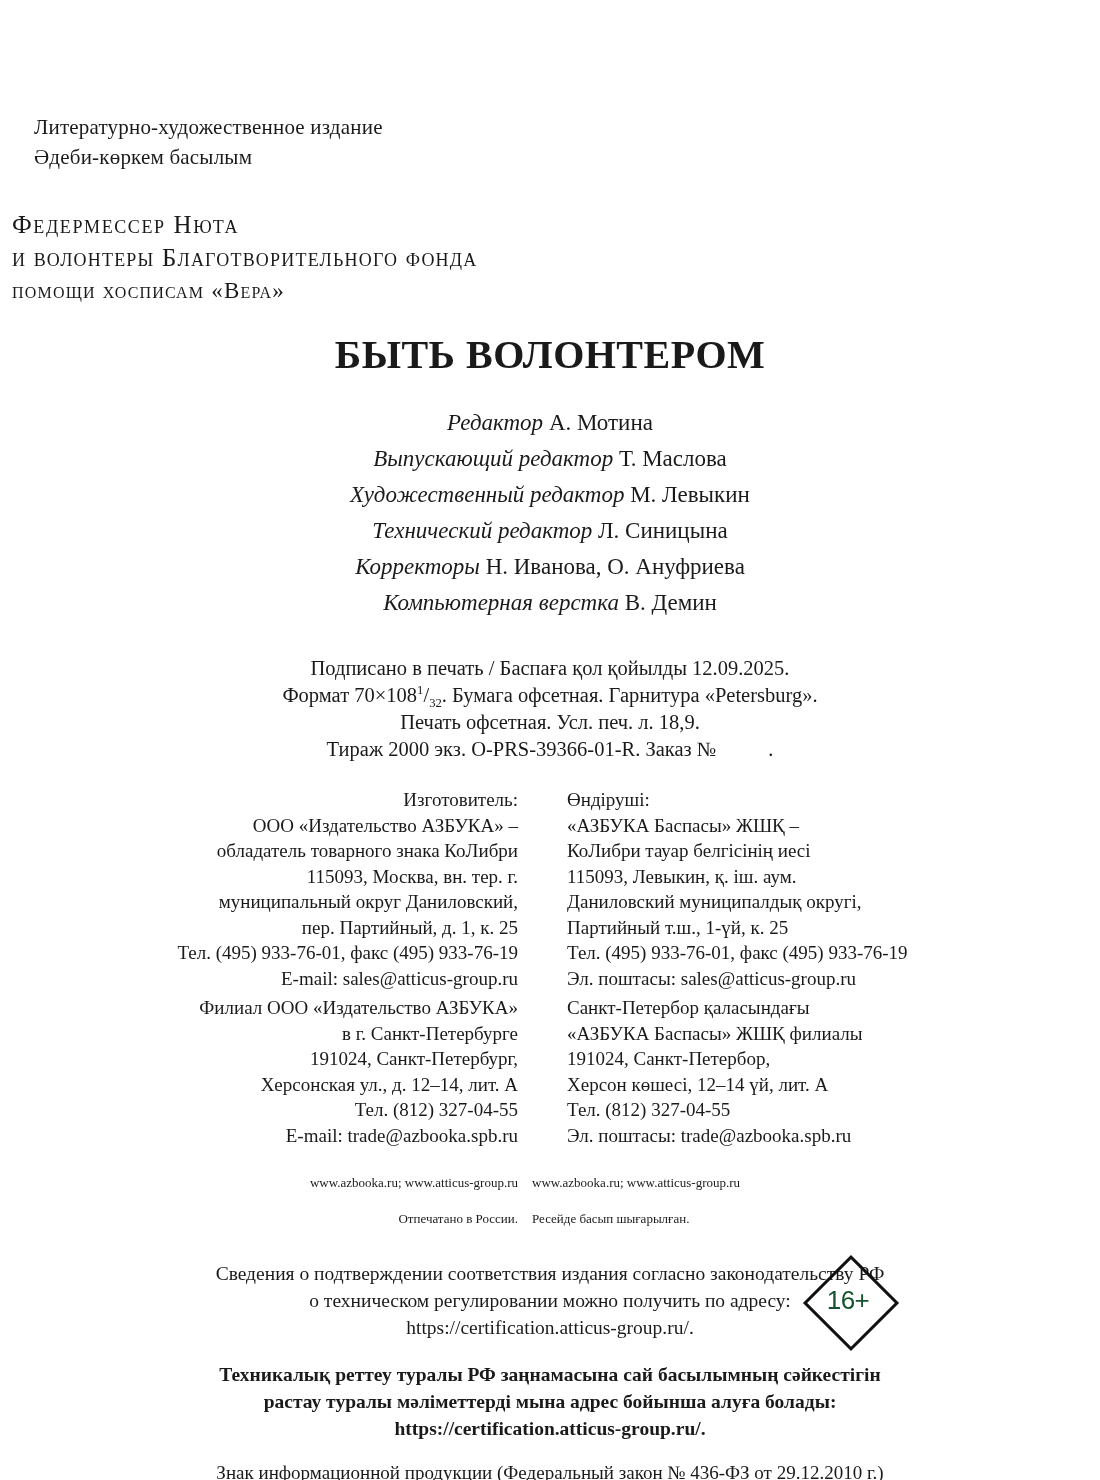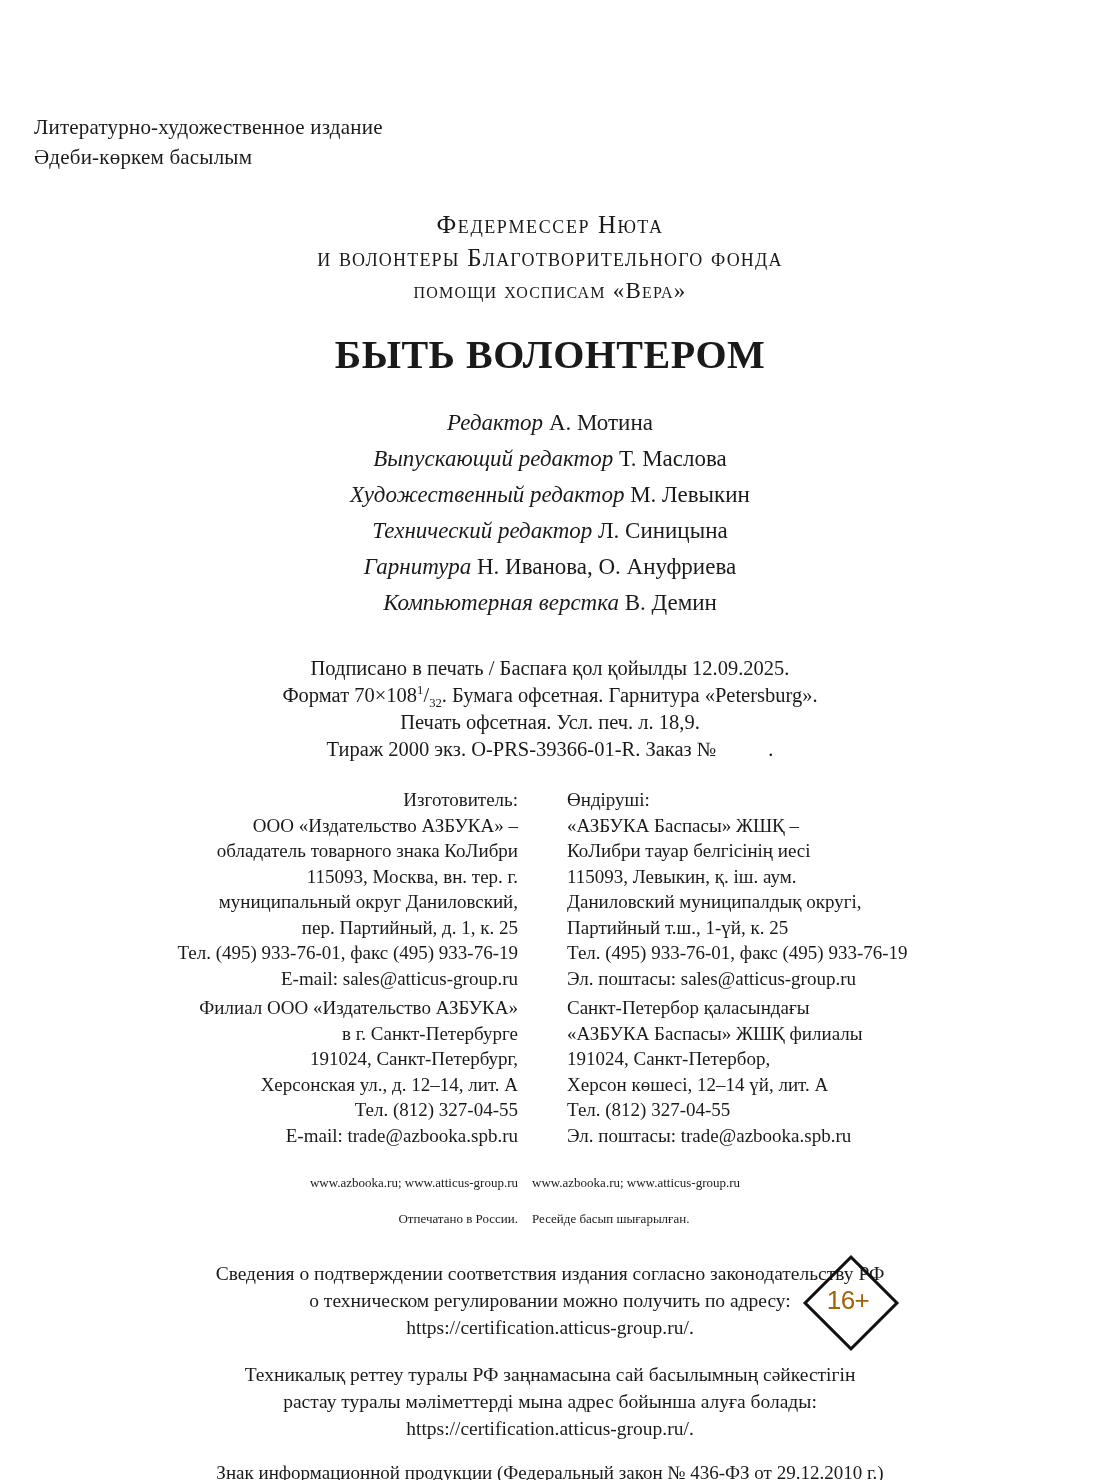--- a/index.html
+++ b/index.html
@@ -27,23 +27,23 @@
     text-align: left;
     margin-top: 112px;
     font-size: 21px;
     line-height: 30px;
     letter-spacing: 0.2px;
     padding-left: 34px;
   }
 
   
   .authors {
-    text-align: center;
     margin-top: 36px;
     line-height: 33px;
+    padding-left: 12px;
   }
   .authors .ln {
     display: block;
     font-variant: small-caps;
     letter-spacing: 1.2px;
   }
   .authors .ln1 { font-size: 25px; letter-spacing: 1.6px; }
   .authors .ln2 { font-size: 25px; }
   .authors .ln3 { font-size: 23px; }
 
@@ -121,21 +121,21 @@
 
   
   .certblock {
     text-align: center;
     margin-top: 28px;
     font-size: 19.5px;
     line-height: 27px;
   }
   .certblock .ln { display: block; white-space: nowrap; }
 
-  .certblock.kz { margin-top: 20px; }
+  .certblock.kz { margin-top: 20px; font-weight: bold; }
   .lawblock {
     text-align: center;
     margin-top: 18px;
     font-size: 19px;
     line-height: 26px;
   }
   .lawblock .ln { display: block; white-space: nowrap; }
 
   
   .age-badge {
@@ -159,21 +159,21 @@
   .age-badge .lbl {
     position: absolute;
     left: 0; top: 0;
     width: 92px; height: 92px;
     display: flex;
     align-items: center;
     justify-content: center;
     font-size: 26px;
     font-family: "Liberation Sans", sans-serif;
     letter-spacing: -0.5px;
-    color: #a16207;
+    color: #14532d;
   }
 </style>
 </head>
 <body>
 
 <div class="page">
 
   <div class="imprint">
     <div>Литературно-художественное издание</div>
     <div>Әдеби-көркем басылым</div>
@@ -185,21 +185,21 @@
     <span class="ln ln3">помощи хосписам «Вера»</span>
   </div>
 
   <div class="booktitle">БЫТЬ ВОЛОНТЕРОМ</div>
 
   <div class="credits">
     <span class="row"><span class="role">Редактор</span> <span>А. Мотина</span></span>
     <span class="row"><span class="role">Выпускающий редактор</span> <span>Т. Маслова</span></span>
     <span class="row"><span class="role">Художественный редактор</span> <span>М. Левыкин</span></span>
     <span class="row"><span class="role">Технический редактор</span> <span>Л. Синицына</span></span>
-    <span class="row"><span class="role">Гарнитура</span> <span>Н. Иванова, О. Ануфриева</span></span>
+    <span class="row"><span class="role">Корректоры</span> <span>Н. Иванова, О. Ануфриева</span></span>
     <span class="row"><span class="role">Компьютерная верстка</span> <span>В. Демин</span></span>
   </div>
 
   <div class="specs">
     <span class="row">Подписано в печать / Баспаға қол қойылды 12.09.2025.</span>
     <span class="row"><span>Формат 70×108</span><span class="frac"><sup>1</sup>/<sub>32</sub></span><span>. Бумага офсетная. Гарнитура «Petersburg».</span></span>
     <span class="row">Печать офсетная. Усл. печ. л. 18,9.</span>
     <span class="row"><span>Тираж 2000 экз. O-PRS-39366-01-R. Заказ №</span><span class="gap-order"></span><span>.</span></span>
   </div>
 

